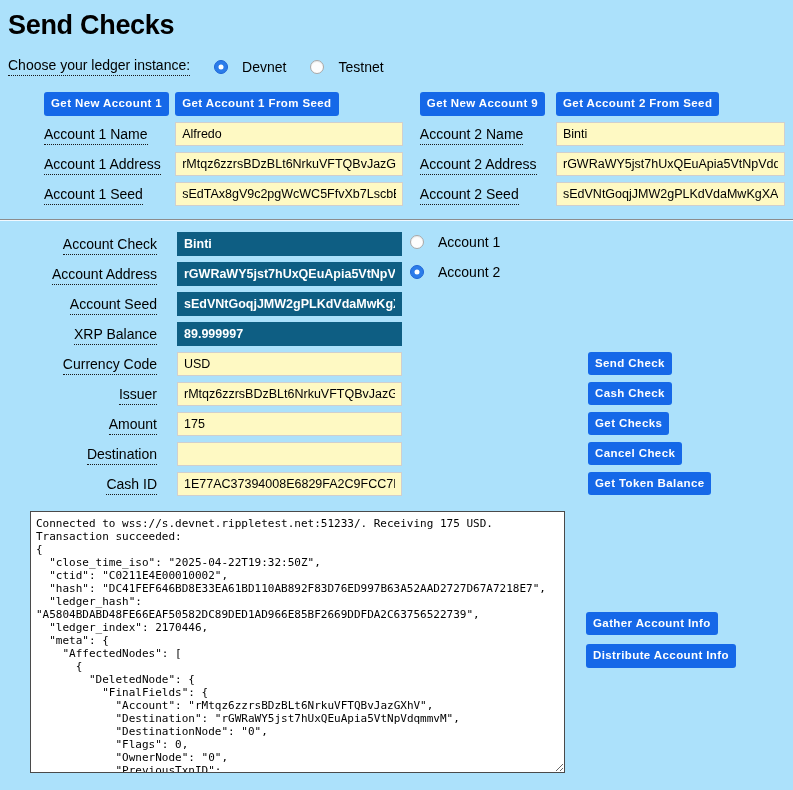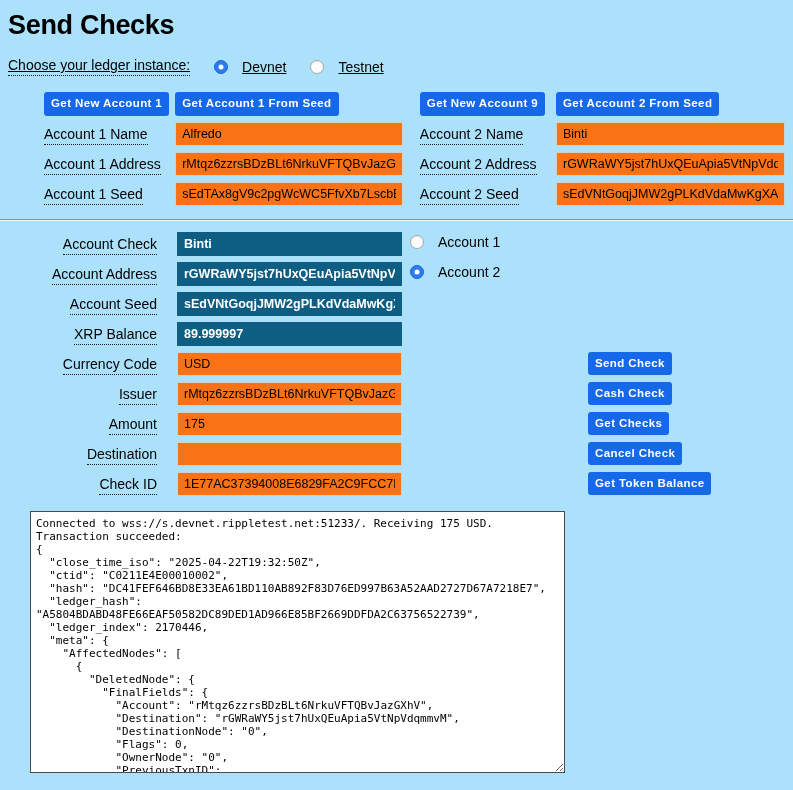--- a/index.html
+++ b/index.html
@@ -9,21 +9,21 @@
     background: #ace1fb;
     font-family: "Liberation Sans", sans-serif;
     color: #000;
     padding: 8px;
     overflow: hidden;
   }
   h1.page-title {
     font-size: 27px; font-weight: bold; margin: 2px 0 16px 0; letter-spacing: -0.3px;
   }
   .dotted { border-bottom: 1px dotted #1a1a1a; padding-bottom: 2px; }
-  .ledger-line { display: flex; align-items: center; font-size: 14px; margin: 0 0 13px 0; text-decoration: underline; }
+  .ledger-line { display: flex; align-items: center; font-size: 14px; margin: 0 0 13px 0; }
   .ledger-line .radio-wrap { margin-left: 24px; }
 
   .radio-wrap { display: inline-flex; align-items: center; gap: 14px; font-size: 14px; }
   .radio {
     width: 14px; height: 14px; border-radius: 50%;
     background: #fdfdfd; border: 1px solid #a8a8a8;
     display: inline-block; position: relative; flex: 0 0 auto;
     box-shadow: inset 0 1px 1px rgba(0,0,0,0.08);
   }
   .radio.checked { background: #2b7cea; border-color: #1e66d6; box-shadow: none; }
@@ -44,21 +44,21 @@
   td { padding: 3px 0; vertical-align: middle; }
 
   table.top-grid { margin-left: 36px; }
   table.top-grid td.c1 { width: 134px; }
   table.top-grid td.c2 { width: 248px; }
   table.top-grid td.c3 { width: 140px; }
   table.top-grid td.c4 { width: 229px; }
   .field-label { font-size: 14px; white-space: nowrap; }
 
   input.text {
-    width: 228px; height: 24px; border: 1px solid #cfcfcf; background: #f97316;
+    width: 228px; height: 24px; border: 1px solid #cfcfcf; background: #fef9c3;
     font-family: "Liberation Sans", sans-serif; font-size: 12.5px; color: #000;
     padding: 0 6px; outline: none;
   }
   table.top-grid td.c4 input.text { width: 229px; }
 
   hr.section-divider {
     border: none; border-top: 1px solid #8c8c8c; border-bottom: 1px solid #f2f9ff;
     margin: 10px -8px 8px -8px; height: 0;
   }
 
@@ -184,21 +184,21 @@
     <td class="c3"></td>
     <td><button class="btn">Get Checks</button></td>
   </tr>
   <tr>
     <td class="c1"><span class="field-label dotted">Destination</span></td>
     <td class="c2"><input class="text" type="text" value="" style=""></td>
     <td class="c3"></td>
     <td><button class="btn">Cancel Check</button></td>
   </tr>
   <tr>
-    <td class="c1"><span class="field-label dotted">Check ID</span></td>
+    <td class="c1"><span class="field-label dotted">Cash ID</span></td>
     <td class="c2"><input class="text" type="text" value="1E77AC37394008E6829FA2C9FCC7E8B0AF" style=""></td>
     <td class="c3"></td>
     <td><button class="btn">Get Token Balance</button></td>
   </tr>
 </tbody>
   </table>
 
 <div class="bottom-row">
   <textarea class="console" spellcheck="false" style="">Connected to wss://s.devnet.rippletest.net:51233/. Receiving 175 USD.
 Transaction succeeded:
@@ -213,13 +213,17 @@
     "AffectedNodes": [
       {
         "DeletedNode": {
           "FinalFields": {
             "Account": "rMtqz6zzrsBDzBLt6NrkuVFTQBvJazGXhV",
             "Destination": "rGWRaWY5jst7hUxQEuApia5VtNpVdqmmvM",
             "DestinationNode": "0",
             "Flags": 0,
             "OwnerNode": "0",
             "PreviousTxnID":</textarea>
+  <div class="info-stack">
+    <button class="btn">Gather Account Info</button>
+    <button class="btn">Distribute Account Info</button>
+  </div>
 </div>
 
 </body></html>

